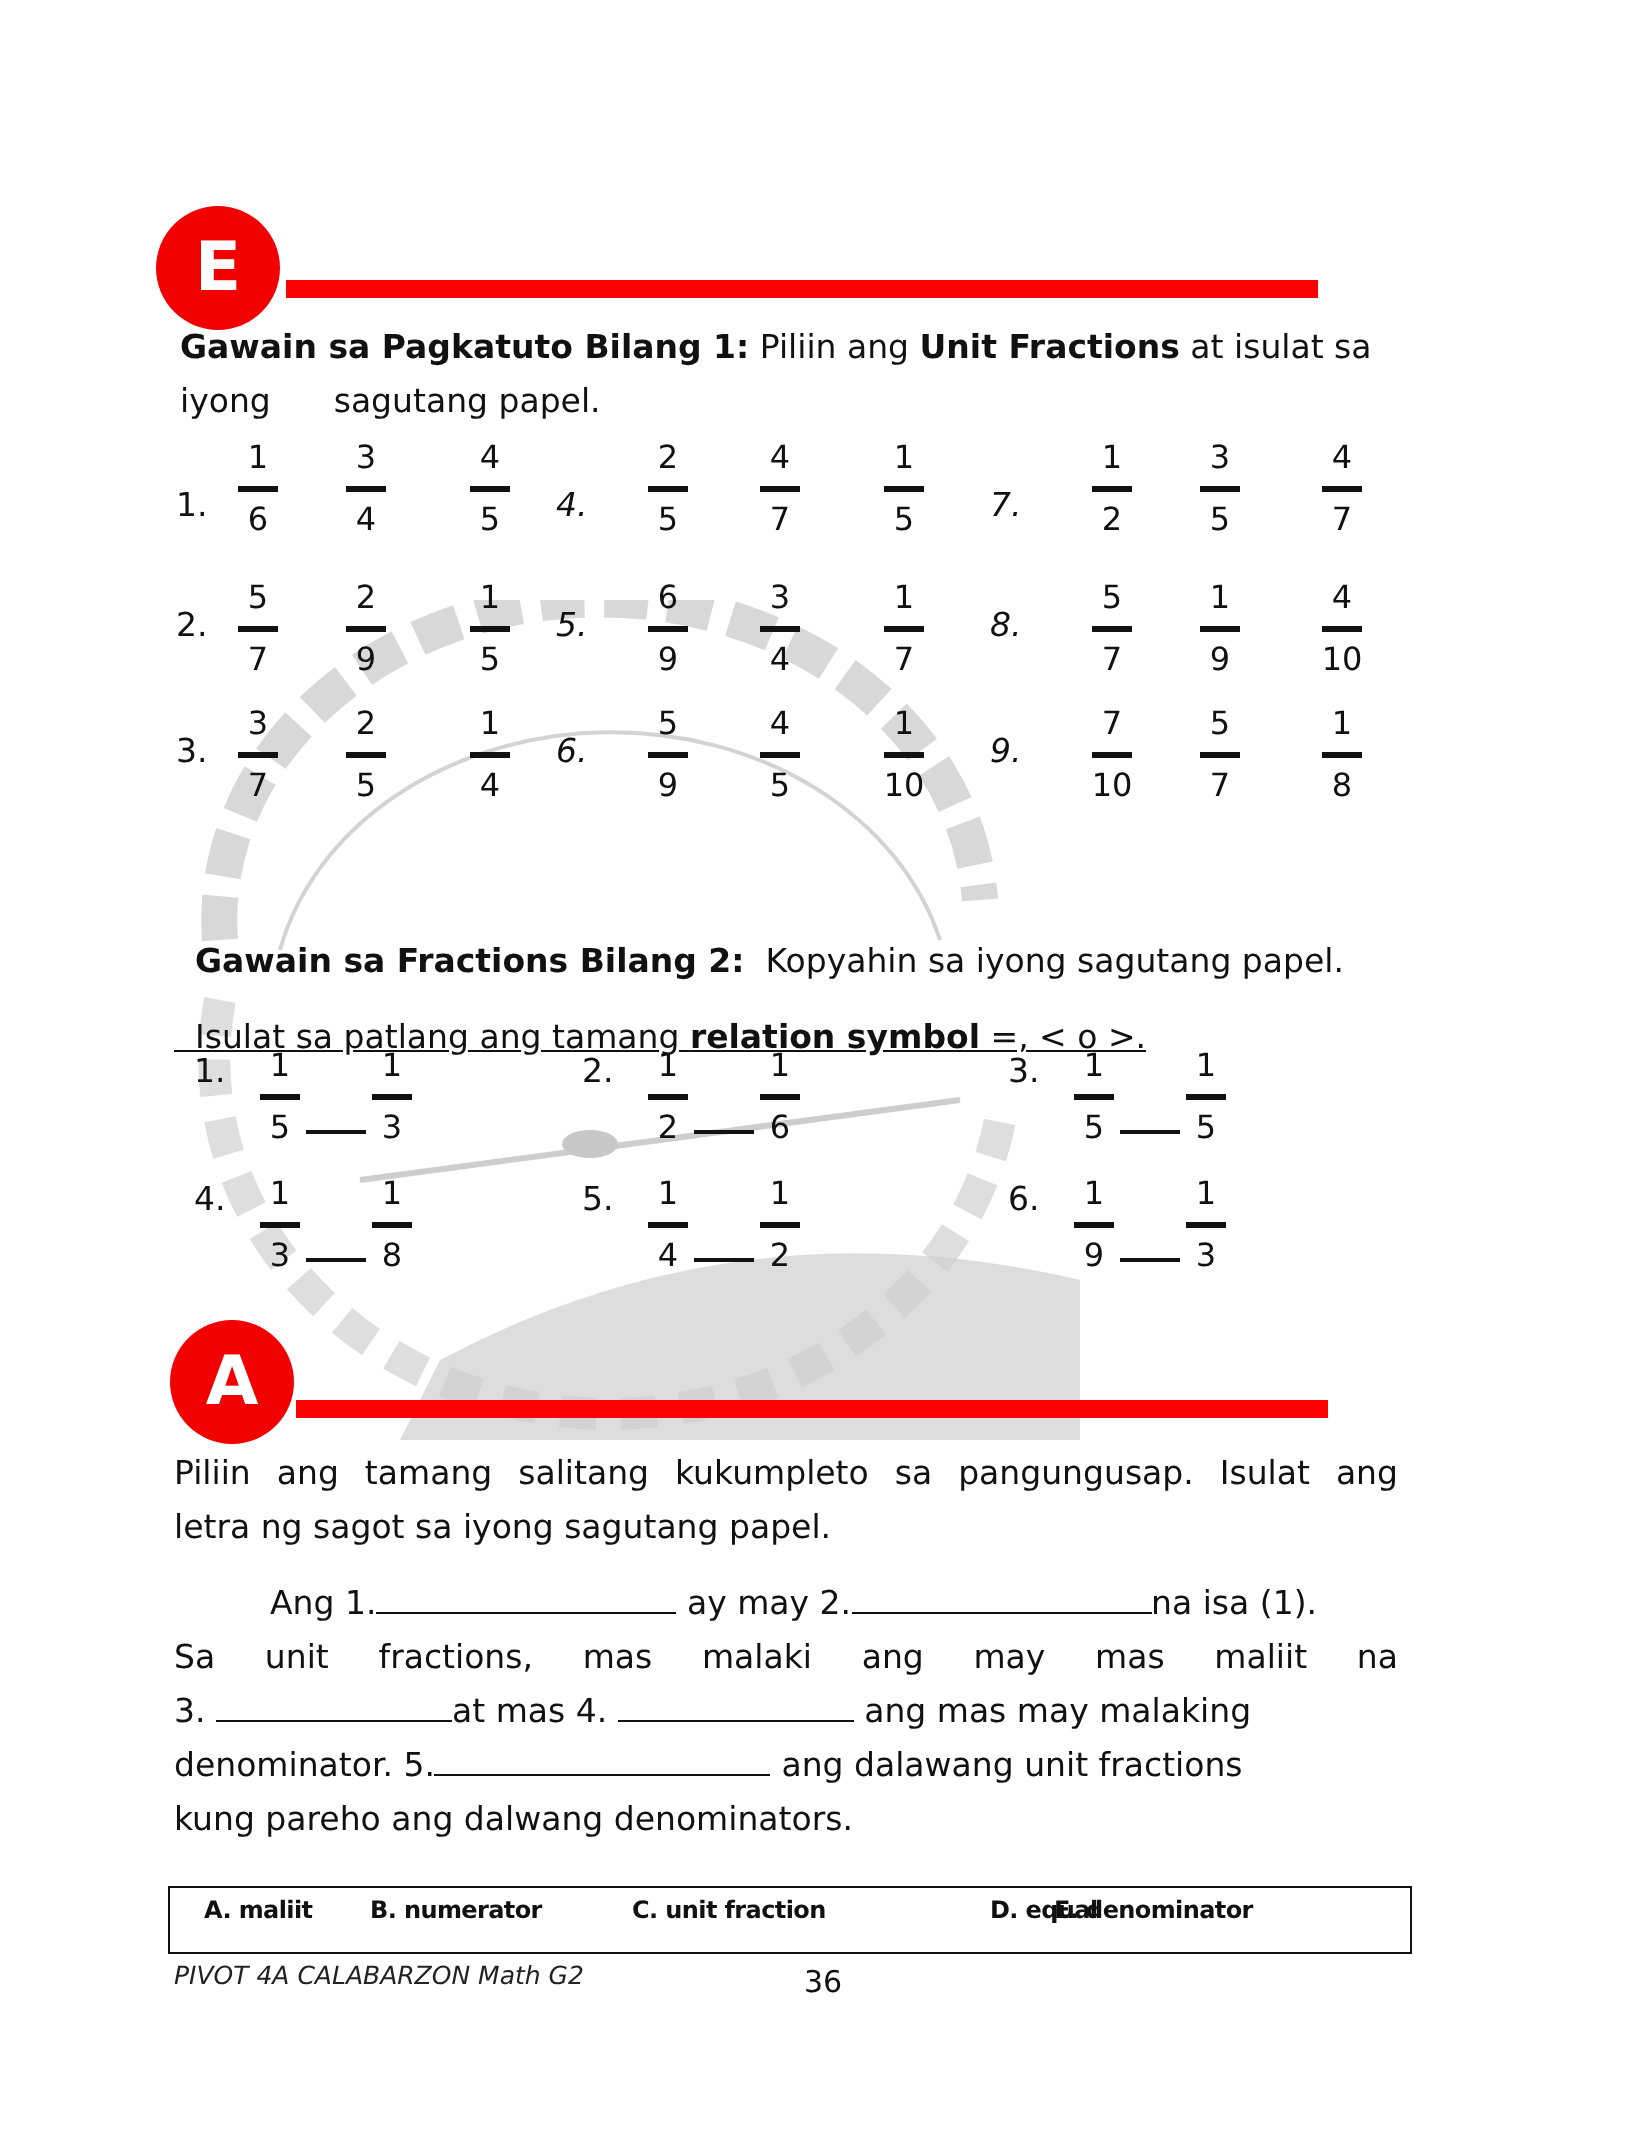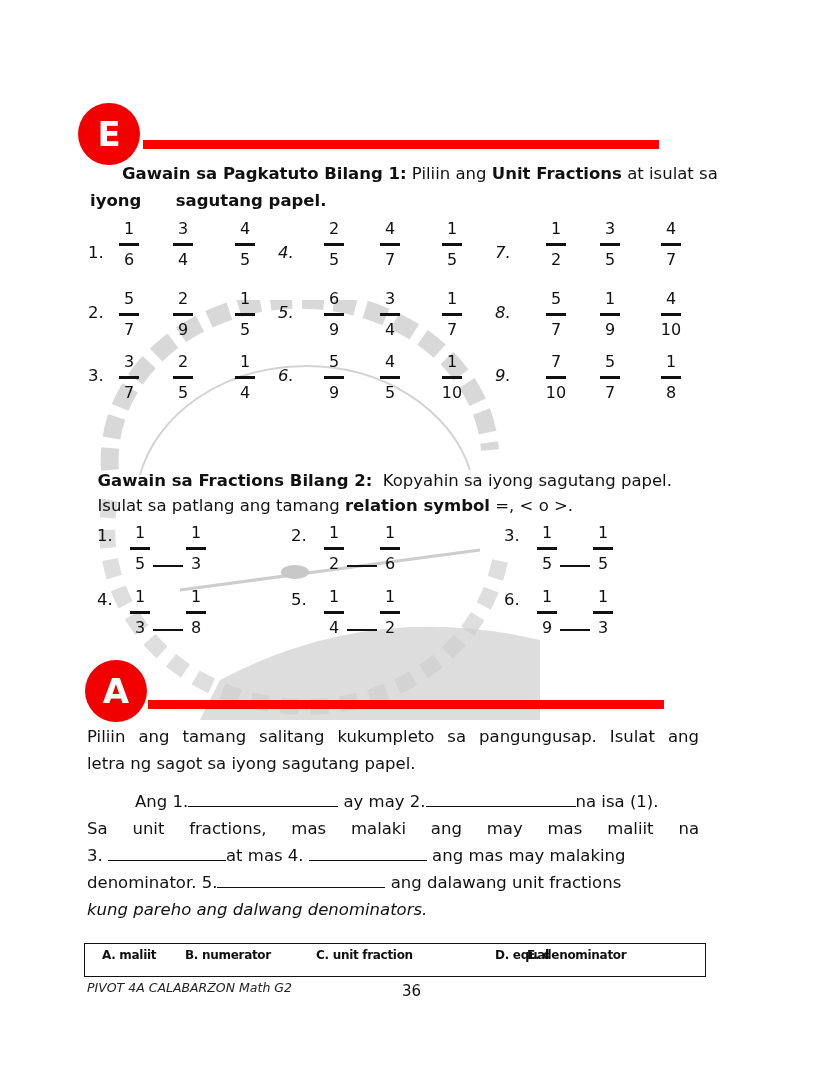--- a/index.html
+++ b/index.html
@@ -33,24 +33,24 @@
     <path d="M70 175 A170 140 0 0 1 400 170" stroke-width="2" opacity="0.8"></path>
     <line x1="110" y1="290" x2="410" y2="250" stroke-width="3" opacity="0.9"></line>
   </g>
   <ellipse cx="225" cy="272" rx="14" ry="7" fill="#c8c8c8"></ellipse>
   <path d="M150 380 Q300 300 470 340 L470 420 L130 420 Z" fill="#cfcfcf" opacity="0.7"></path>
 </svg>
 
 <div class="badge" style="left:78px;top:103px;">E</div>
 <div class="redbar" style="left:143px;top:140px;width:516px;"></div>
 
-<div class="para" style="left:90px;top:160px;width:600px;margin-left:32px;">
+<div class="para" style="left:90px;top:160px;width:600px;">
   <b>Gawain sa Pagkatuto Bilang 1:</b><span> Piliin ang </span><b>Unit Fractions</b><span> at isulat sa</span>
 </div>
-<div class="para" style="left:90px;top:187px;white-space:pre;font-weight:bold;">iyong      sagutang papel.</div>
+<div class="para" style="left:90px;top:187px;white-space:pre;">iyong      sagutang papel.</div>
 
 <div id="grid1">
     <span class="num" style="left: 88px; top: 243px;">1.</span>
     <div class="frac" style="left: 118px; top: 220px;">
       <span class="n">1</span>
       <span class="bar"></span>
       <span class="d">6</span>
     </div>
     <div class="frac" style="left: 172px; top: 220px;">
       <span class="n">3</span>
@@ -188,21 +188,21 @@
     <div class="frac" style="left: 660px; top: 353px;">
       <span class="n">1</span>
       <span class="bar"></span>
       <span class="d">8</span>
     </div>
   </div>
 
 <div class="para" style="left:87px;top:440px;width:610px;white-space:pre;">
   <b>Gawain sa Fractions Bilang 2:</b><span>  Kopyahin sa iyong sagutang papel.</span>
 </div>
-<div class="para" style="left:87px;top:465px;white-space:pre;">
+<div class="para" style="left:87px;top:478px;white-space:pre;text-decoration:underline;">
   <span>Isulat sa patlang ang tamang </span><b>relation symbol</b><span> =, &lt; o &gt;.</span>
 </div>
 
 <div id="grid2">
     <span class="num" style="left: 97px; top: 526px;">1.</span>
     <div class="frac" style="left: 129px; top: 524px;">
       <span class="n">1</span>
       <span class="bar"></span>
       <span class="d">5</span>
     </div>
@@ -283,21 +283,21 @@
 <div class="para" style="left:79px;top:788px;width:612px;white-space:nowrap;">
   <span style="display:inline-block;width:56px;"></span><span>Ang 1.</span><span class="inl-blank" style="display:inline-block;width:150px;border-bottom:1.5px solid #111;height:12px;"></span><span> ay may 2.</span><span style="display:inline-block;width:150px;border-bottom:1.5px solid #111;height:12px;"></span><span>na isa (1).</span>
 </div>
 <div class="para" style="left:87px;top:815px;width:612px;text-align-last:justify;word-spacing:14px;">Sa unit fractions, mas malaki ang may mas maliit na</div>
 <div class="para" style="left:87px;top:842px;width:612px;white-space:nowrap;">
   <span>3. </span><span style="display:inline-block;width:118px;border-bottom:1.5px solid #111;height:12px;"></span><span>at mas 4. </span><span style="display:inline-block;width:118px;border-bottom:1.5px solid #111;height:12px;"></span><span> ang mas may malaking</span>
 </div>
 <div class="para" style="left:87px;top:869px;width:612px;white-space:nowrap;">
   <span>denominator. 5.</span><span style="display:inline-block;width:168px;border-bottom:1.5px solid #111;height:12px;"></span><span> ang dalawang unit fractions</span>
 </div>
-<div class="para" style="left:87px;top:896px;font-style:italic;">kung pareho ang dalwang denominators.</div>
+<div class="para" style="left:87px;top:896px;">kung pareho ang dalwang denominators.</div>
 
 <div class="choicebox"></div>
 <span class="choice" style="left:102px;">A. maliit</span>
 <span class="choice" style="left:185px;">B. numerator</span>
 <span class="choice" style="left:316px;">C. unit fraction</span>
 <span class="choice" style="left:457px;margin-left:38px;">D. equal</span>
 <span class="choice" style="left:527px;">E. denominator</span>
 
 <div class="footer-left">PIVOT 4A CALABARZON Math G2</div>
 <div class="footer-page">36</div>

